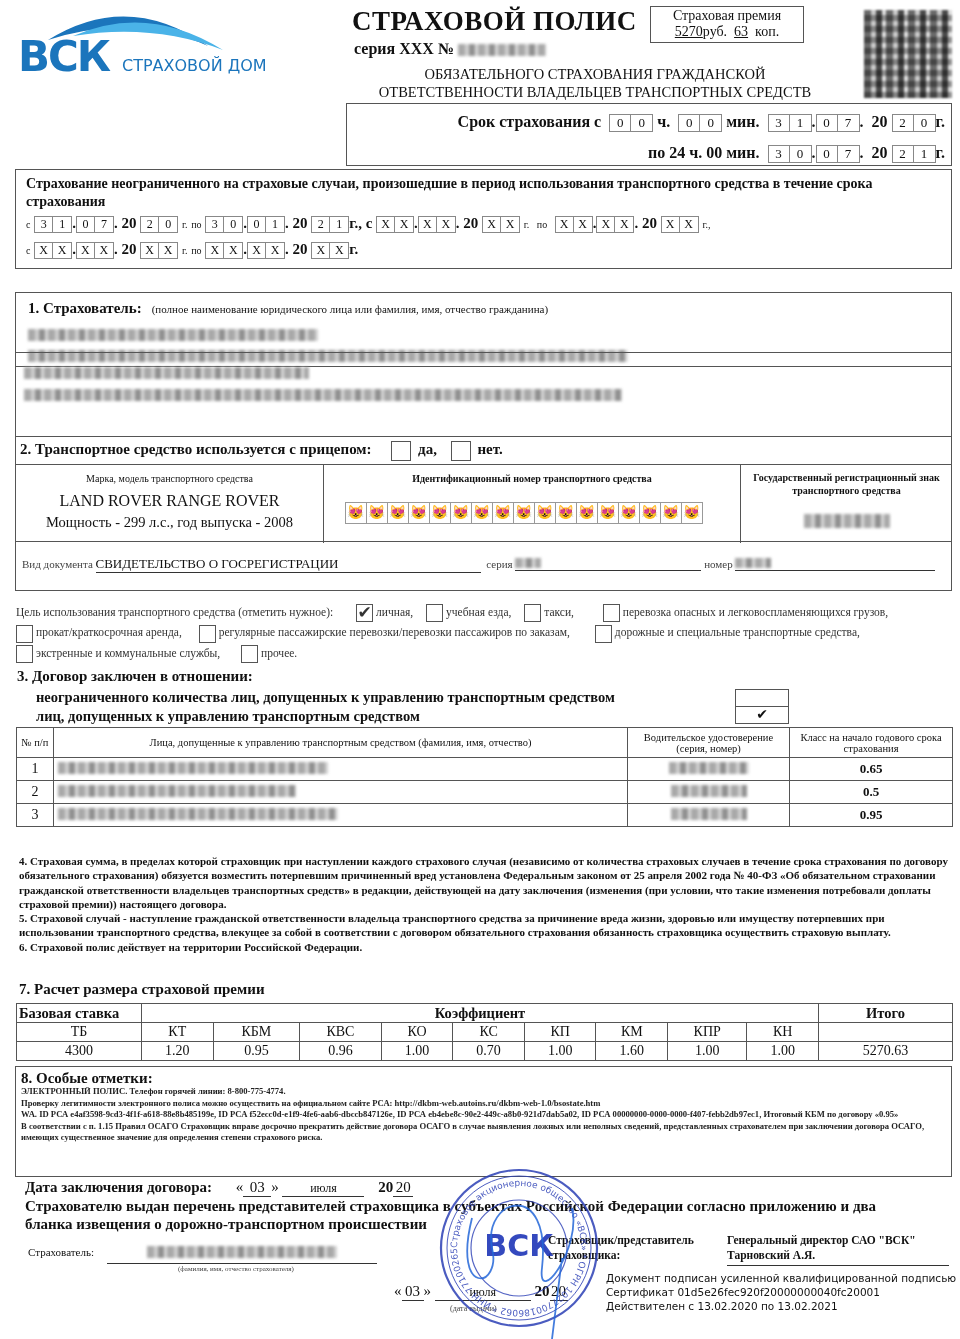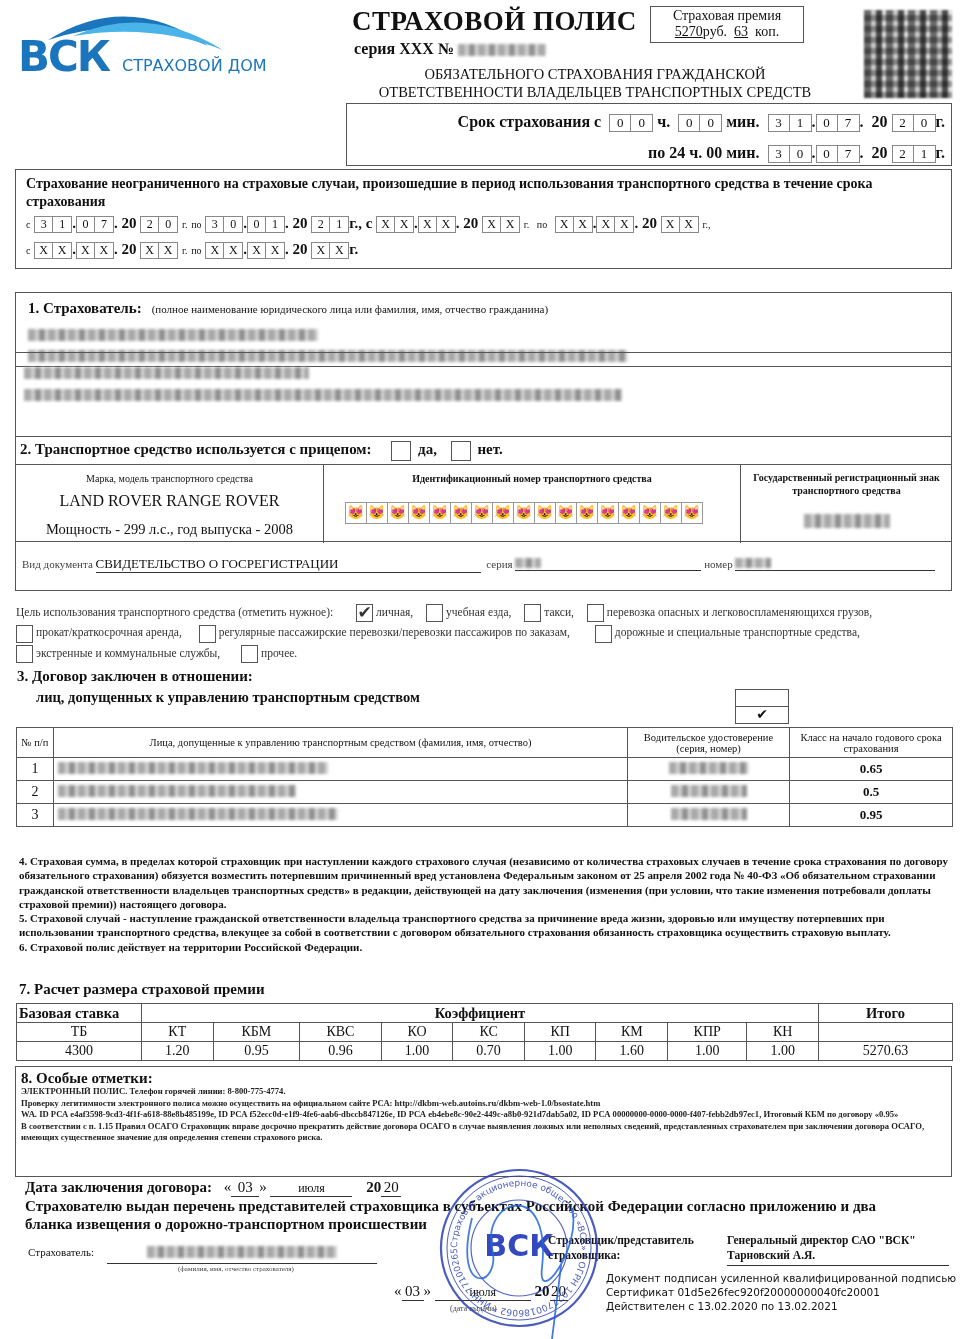--- a/index.html
+++ b/index.html
@@ -202,21 +202,21 @@
     <span class="chk" style="margin-left:16px;width:20px;height:20px;"></span>
     <span class="b">да,</span>
     <span class="chk" style="margin-left:10px;width:20px;height:20px;"></span>
     <span class="b">нет.</span>
   </div>
 
   <div class="abs" style="left:0;top:111px;width:100%;height:78px;border-top:1px solid #555;">
     <div class="abs" style="left:0;top:0;width:308px;height:78px;border-right:1px solid #555;text-align:center;">
       <div style="font-size:10px;margin-top:8px;">Марка, модель транспортного средства</div>
       <div style="font-size:16px;margin-top:8px;">LAND ROVER RANGE ROVER</div>
-      <div style="font-size:14.5px;margin-top:11px;">Мощность - 299 л.с., год выпуска - 2008</div>
+      <div style="font-size:14.5px;margin-top:4px;">Мощность - 299 л.с., год выпуска - 2008</div>
     </div>
     <div class="abs" style="left:308px;top:0;width:417px;height:78px;border-right:1px solid #555;text-align:center;">
       <div class="b" style="font-size:10px;margin-top:8px;">Идентификационный номер транспортного средства</div>
       <div id="vin-cells" style="margin-top:18px;text-align:left;padding-left:22px;white-space:nowrap;"><span class="vin-cell">😻</span><span class="vin-cell">😻</span><span class="vin-cell">😻</span><span class="vin-cell">😻</span><span class="vin-cell">😻</span><span class="vin-cell">😻</span><span class="vin-cell">😻</span><span class="vin-cell">😻</span><span class="vin-cell">😻</span><span class="vin-cell">😻</span><span class="vin-cell">😻</span><span class="vin-cell">😻</span><span class="vin-cell">😻</span><span class="vin-cell">😻</span><span class="vin-cell">😻</span><span class="vin-cell">😻</span><span class="vin-cell">😻</span></div>
     </div>
     <div class="abs" style="left:725px;top:0;width:211px;height:78px;text-align:center;">
       <div class="b" style="font-size:10px;margin-top:6px;padding:0 10px;line-height:13px;">Государственный регистрационный знак транспортного средства</div>
       <div class="blur" style="width:86px;height:14px;margin-top:17px;"></div>
     </div>
   </div>
@@ -232,35 +232,36 @@
     <span class="uline" style="width:200px;text-align:left;"><span class="blur" style="width:36px;height:10px;"></span></span>
   </div>
 </div>
 
 <div class="abs" style="left:16px;top:602px;width:940px;font-size:11.5px;color:#333;line-height:20px;">
   <div style="white-space:nowrap;">
     <span>Цель использования транспортного средства (отметить нужное):</span>
     <span style="margin-left:20px;"><span class="chk"><span>✔</span></span><span>личная,</span></span>
     <span style="margin-left:10px;"><span class="chk"></span><span>учебная езда,</span></span>
     <span style="margin-left:10px;"><span class="chk"></span><span>такси,</span></span>
-    <span style="margin-left:10px;"><span class="chk"></span><span>перевозка опасных и легковоспламеняющихся грузов,</span></span>
+    <span style="margin-left:26px;"><span class="chk"></span><span>перевозка опасных и легковоспламеняющихся грузов,</span></span>
   </div>
   <div style="white-space:nowrap;">
     <span><span class="chk"></span><span>прокат/краткосрочная аренда,</span></span>
     <span style="margin-left:14px;"><span class="chk"></span><span>регулярные пассажирские перевозки/перевозки пассажиров по заказам,</span></span>
     <span style="margin-left:22px;"><span class="chk"></span><span>дорожные и специальные транспортные средства,</span></span>
   </div>
   <div style="white-space:nowrap;">
     <span><span class="chk"></span><span>экстренные и коммунальные службы,</span></span>
     <span style="margin-left:18px;"><span class="chk"></span><span>прочее.</span></span>
   </div>
 </div>
 
 <div class="abs b" style="left:17px;top:668px;font-size:15px;">3. Договор заключен в отношении:</div>
 <div class="abs b" style="left:36px;top:688px;font-size:14.5px;line-height:19px;">
+  <div>неограниченного количества лиц, допущенных к управлению транспортным средством</div>
   <div>лиц, допущенных к управлению транспортным средством</div>
 </div>
 <div class="abs" style="left:735px;top:689px;width:54px;height:35px;border:1px solid #555;">
   <div style="height:17px;border-bottom:1px solid #555;"></div>
   <div style="height:16px;text-align:center;font-size:14px;line-height:16px;"><span>✔</span></div>
 </div>
 
 <table class="abs drv" style="left:16px;top:727px;width:937px;font-size:10.5px;">
   <tbody>
       <tr style="height:30px;">
@@ -338,21 +339,21 @@
   <div style="font-size:8.6px;line-height:11.6px;font-weight:bold;color:#222;">
     <div>ЭЛЕКТРОННЫЙ ПОЛИС. Телефон горячей линии: 8-800-775-4774.</div>
     <div>Проверку легитимности электронного полиса можно осуществить на официальном сайте РСА: http://dkbm-web.autoins.ru/dkbm-web-1.0/bsostate.htm</div>
     <div>WA. ID РСА e4af3598-9cd3-4f1f-a618-88e8b485199e, ID РСА f52ecc0d-e1f9-4fe6-aab6-dbccb847126e, ID РСА eb4ebe8c-90e2-449c-a8b0-921d7dab5a02, ID РСА 00000000-0000-0000-f407-febb2db97ec1, Итоговый КБМ по договору «0.95»</div>
     <div>В соответствии с п. 1.15 Правил ОСАГО Страховщик вправе досрочно прекратить действие договора ОСАГО в случае выявления ложных или неполных сведений, представленных страхователем при заключении договора ОСАГО, имеющих существенное значение для определения степени страхового риска.</div>
   </div>
 </div>
 
 <div class="abs b" style="left:25px;top:1179px;font-size:15px;white-space:nowrap;">
   <span>Дата заключения договора:</span>
-  <span style="margin-left:8px;font-weight:normal;">«<span class="uline" style="width:28px;">03</span>»</span>
+  <span style="margin-left:20px;font-weight:normal;">«<span class="uline" style="width:28px;">03</span>»</span>
   <span class="uline" style="width:82px;font-weight:normal;font-size:12px;">июля</span>
   <span style="margin-left:10px;">20</span><span class="uline" style="width:20px;font-weight:normal;">20</span>
 </div>
 <div class="abs b" style="left:25px;top:1197px;width:900px;font-size:15px;line-height:18px;">Страхователю выдан перечень представителей страховщика в субъектах Российской Федерации согласно приложению и два бланка извещения о дорожно-транспортном происшествии</div>
 
 <div class="abs" style="left:28px;top:1246px;font-size:11px;">Страхователь:</div>
 <div class="abs" style="left:107px;top:1240px;width:270px;height:24px;border-bottom:1px solid #333;padding-left:40px;">
   <span class="blur" style="width:190px;height:12px;margin-top:6px;"></span>
 </div>
 <div class="abs" style="left:178px;top:1265px;font-size:7px;color:#444;">(фамилия, имя, отчество страхователя)</div>

